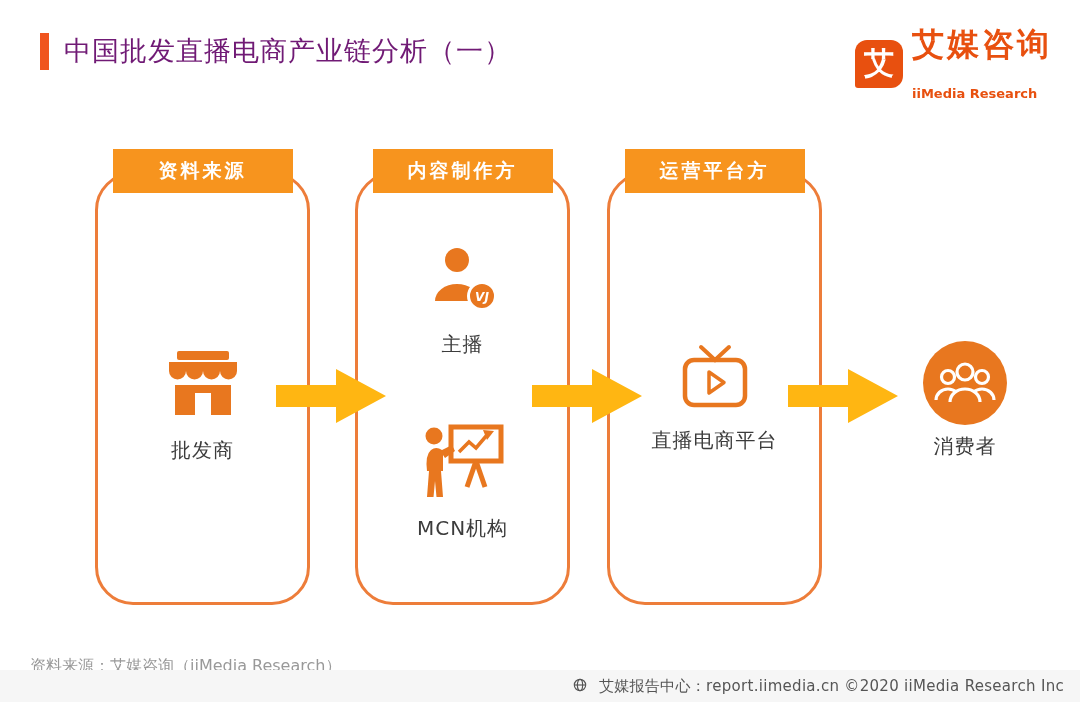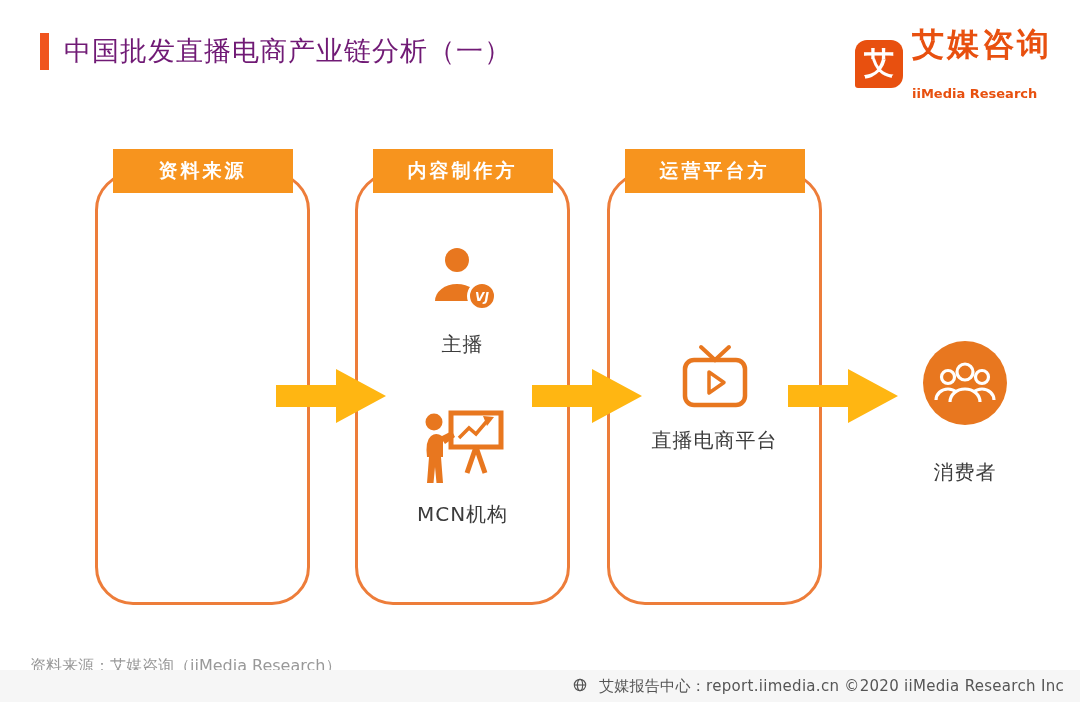--- a/index.html
+++ b/index.html
@@ -22,29 +22,29 @@
                border:3px solid #ED7D3A; border-radius:38px; }
   .box-1 { left:95px; } .box-2 { left:355px;padding-left:40px; } .box-3 { left:607px; }
   .box-tab { position:absolute; top:-26px; left:50%; transform:translateX(-50%);
              width:180px; height:44px; background:#F7941E; color:#ffffff;
              font-size:19px; font-weight:bold; letter-spacing:3px;
              display:flex; align-items:center; justify-content:center; }
   .box-item { position:absolute; left:0; right:0; display:flex; flex-direction:column; align-items:center; gap:12px; }
   .item-label { font-size:20px; color:#3c3c3c; letter-spacing:1px; }
   .pos-center { top:172px; }
   .pos-upper  { top:68px; }
-  .pos-lower  { top:232px;text-align:right; }
+  .pos-lower  { top:246px;text-align:right; }
   .pos-tv     { top:168px; }
 
   
   .flow-arrow { position:absolute; top:369px; width:110px; height:54px; }
   .arrow-1 { left:276px; } .arrow-2 { left:532px; } .arrow-3 { left:788px; }
 
   
-  .consumer { position:absolute; left:920px; top:339px; width:90px; display:flex; flex-direction:column; align-items:center; gap:28px; }
+  .consumer { position:absolute; left:920px; top:339px; width:90px; display:flex; flex-direction:column; align-items:center; gap:2px; }
 
   
   .source-note { position:absolute; left:30px; top:656px; font-size:16px; color:#999999; }
   .footer-band { position:absolute; left:0; right:0; bottom:0; height:32px; background:#f6f6f6;
                  display:flex; align-items:center; justify-content:flex-end; padding-right:16px; gap:12px; }
   .credit-text { font-size:15px; color:#555555; letter-spacing:0.3px; }
 </style>
 </head>
 <body>
 
@@ -56,20 +56,37 @@
   <div class="logo">
     <div class="logo-mark">艾</div>
     <div class="logo-text">
       <span class="logo-cn">艾媒咨询</span>
       <span class="logo-en">iiMedia Research</span>
     </div>
   </div>
 
   <div class="chain-box box-1">
     <div class="box-tab">资料来源</div>
+    <div class="box-item pos-center">
+      <span>
+        <svg width="84" height="74" viewBox="0 0 84 74">
+          <rect x="16" y="4" width="52" height="9" rx="2" fill="#E8771F"></rect>
+          <rect x="8" y="15" width="68" height="9" fill="#E8771F"></rect>
+          <g fill="#E8771F">
+            <circle cx="16.5" cy="24" r="8.5"></circle>
+              <circle cx="33.5" cy="24" r="8.5"></circle>
+            <circle cx="50.5" cy="24" r="8.5"></circle>
+              <circle cx="67.5" cy="24" r="8.5"></circle>
+          </g>
+          <path d="M14 38 h56 v30 h-56 z" fill="#E8771F"></path>
+          <rect x="34" y="46" width="16" height="22" fill="#ffffff"></rect>
+        </svg>
+      </span>
+      <span class="item-label">批发商</span>
+    </div>
   </div>
 
   <div class="chain-box box-2">
     <div class="box-tab">内容制作方</div>
 
     <div class="box-item pos-upper">
       <span>
         <svg width="72" height="72" viewBox="0 0 72 72">
           <circle cx="30" cy="17" r="12" fill="#E8771F"></circle>
           <path d="M8 58 a22 17 0 0 1 44 0 z" fill="#E8771F"></path>

